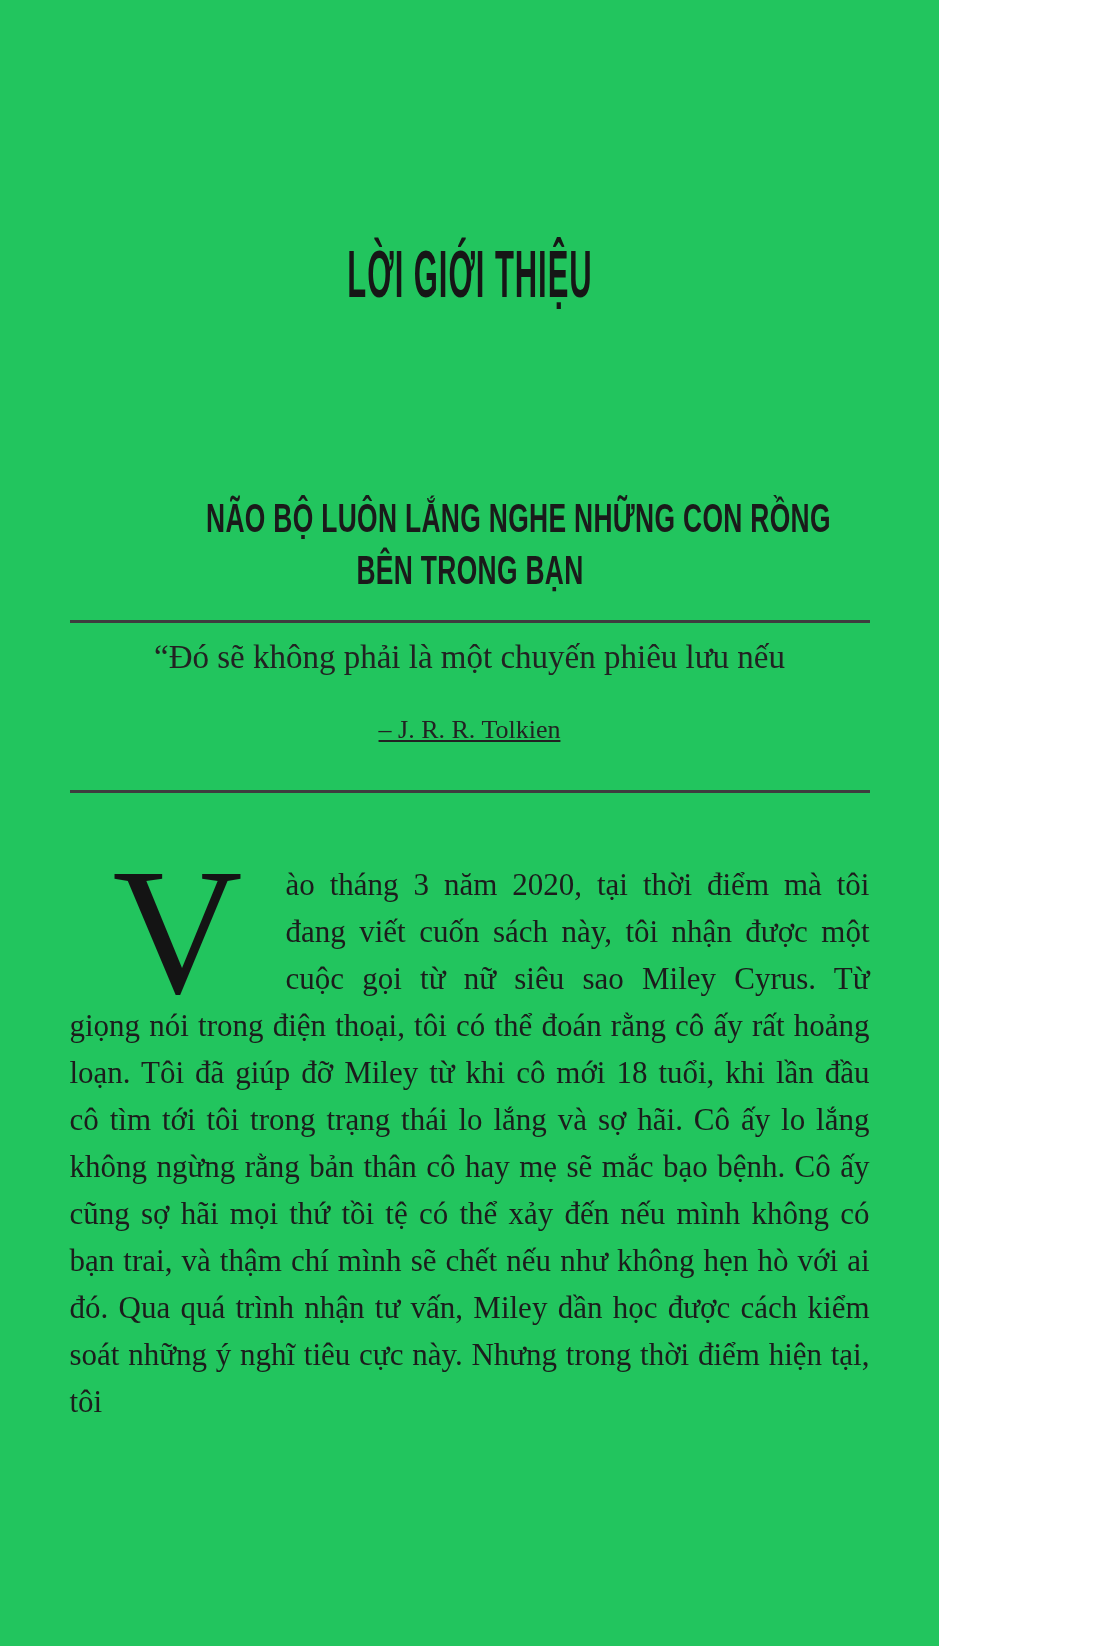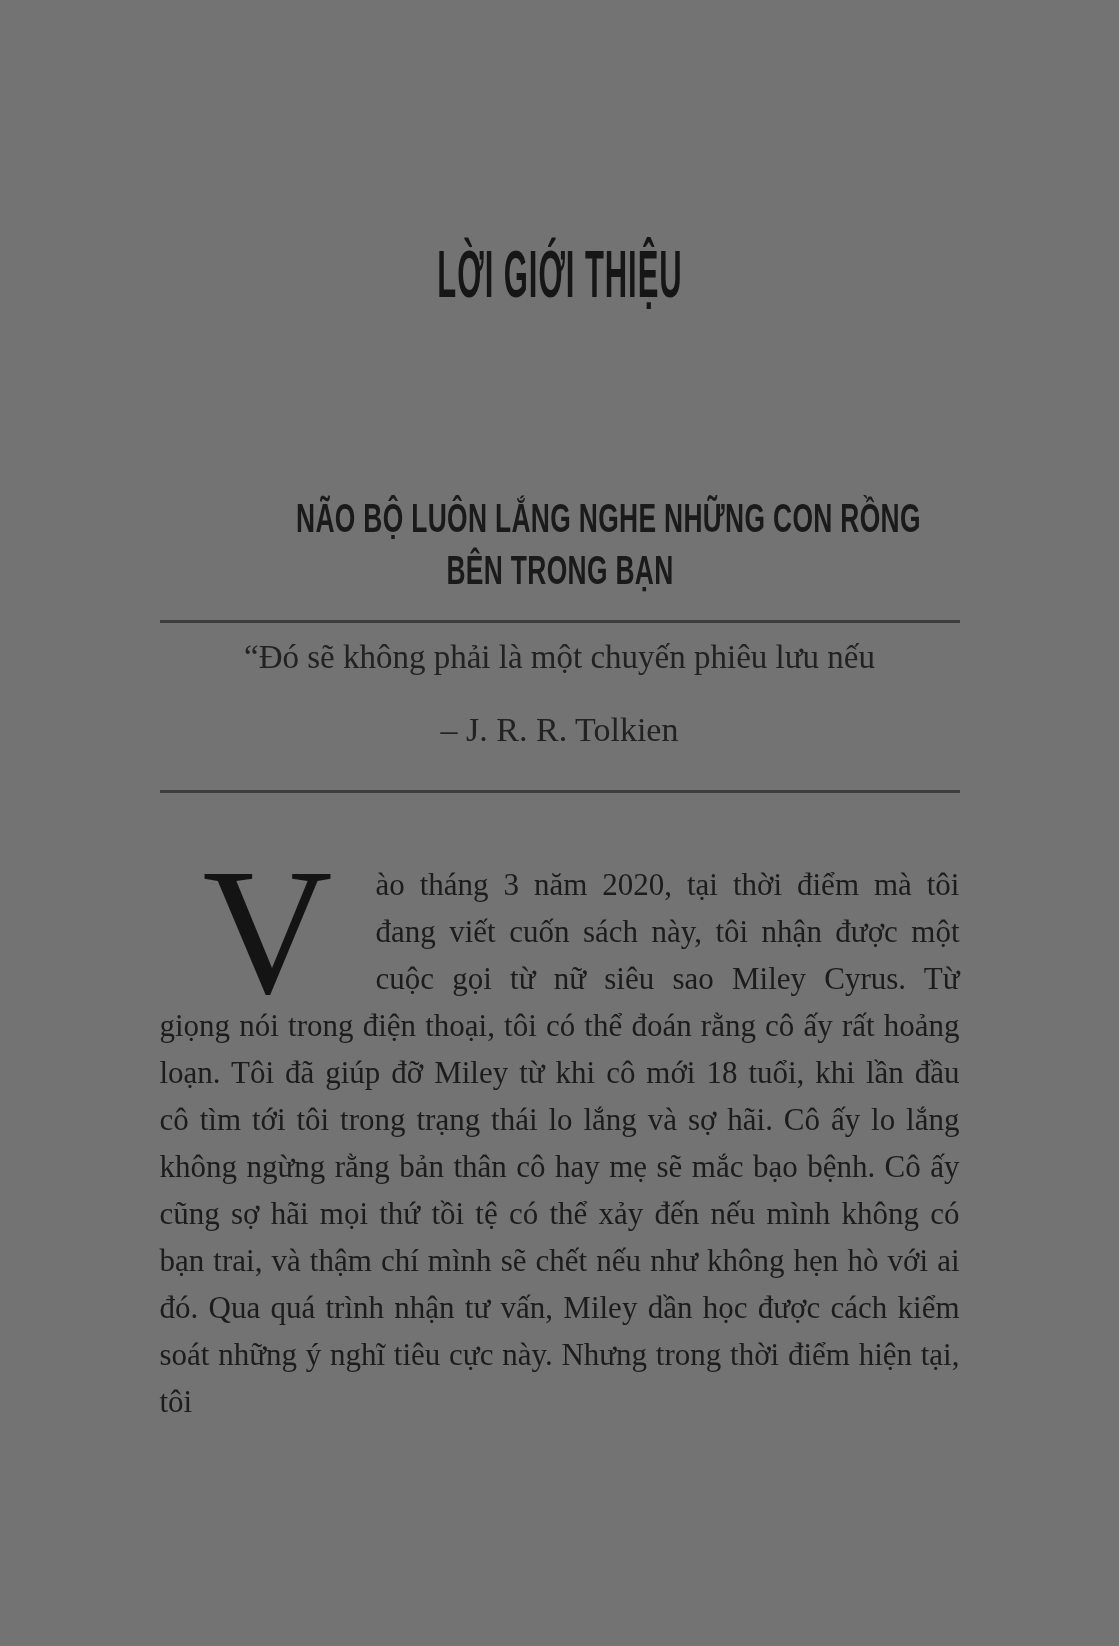--- a/index.html
+++ b/index.html
@@ -2,23 +2,23 @@
 <html><head>
 <meta charset="utf-8">
 <style>
   html, body {
     margin: 0;
     padding: 0;
     background: #ffffff;
   }
   .page {
     position: relative;
-    width: 1119px;
+    width: 939px;
     height: 1646px;
-    background: #737373;
+    background: #22c55e;
     color: #1b1b1b;
     font-family: "Liberation Serif", serif;
     overflow: hidden;
     box-sizing: border-box;
     padding-top: 239px;
   }
   .content {
     width: 800px;
     margin: 0 auto;
   }
@@ -61,23 +61,24 @@
   .quote-line {
     text-align: center;
     font-size: 33px;
     line-height: 56px;
     color: #222222;
   }
   .attribution {
     margin-top: 25px;
     text-align: center;
     font-style: normal;
-    font-size: 34px;
+    font-size: 26px;
     line-height: 40px;
     color: #222222;
+    text-decoration: underline;
   }
   .body-paragraph {
     margin: 68px 0 0 0;
     font-size: 31px;
     line-height: 47px;
     text-align: justify;
     color: #1c1c1c;
     word-spacing: 1px;
   }
   .dropcap {

